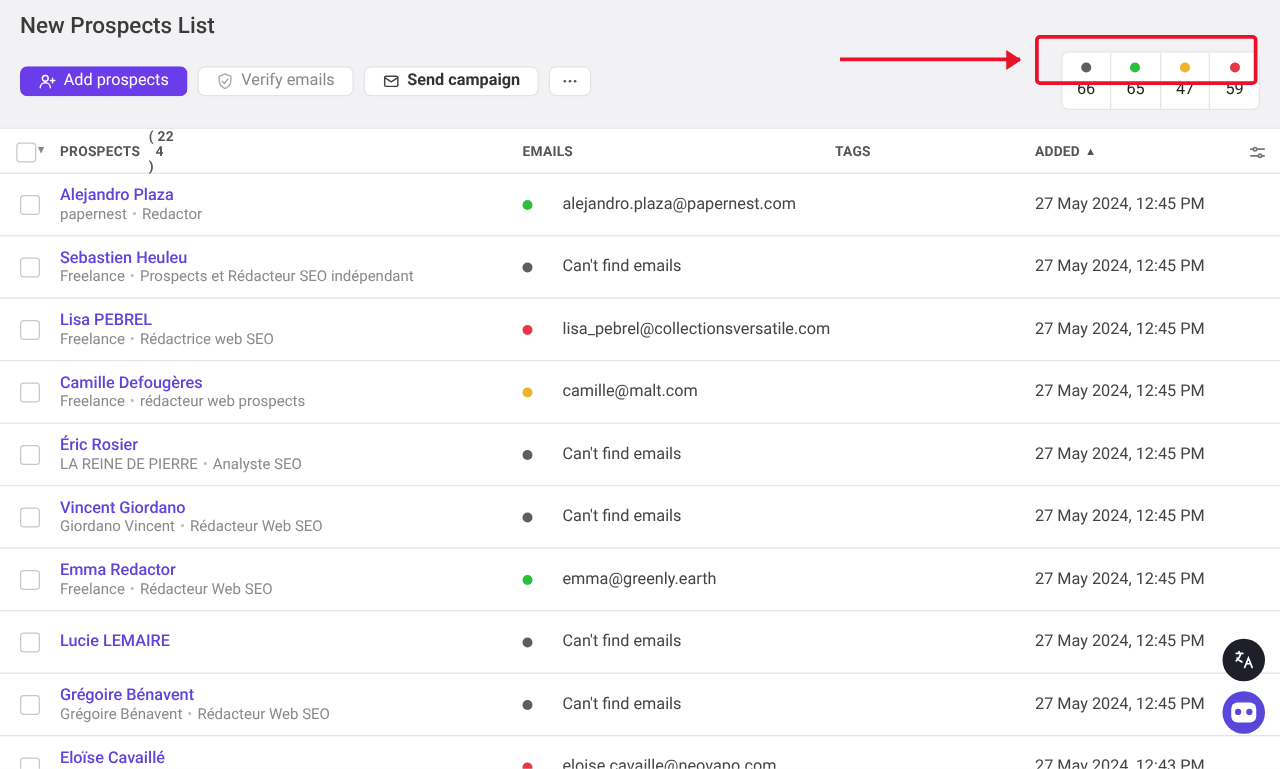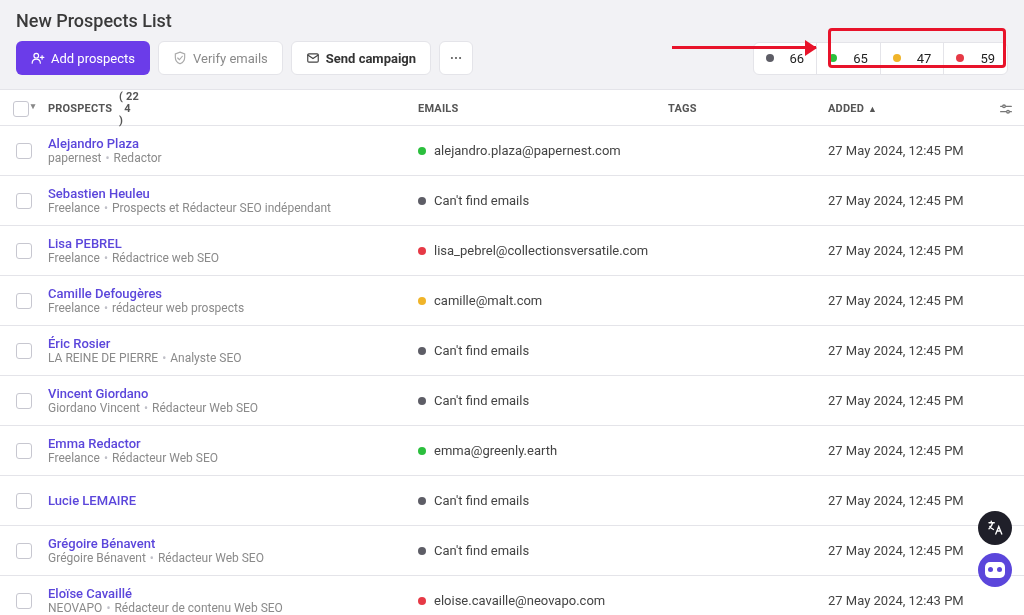--- a/index.html
+++ b/index.html
@@ -11,28 +11,28 @@
     --header-bg:#f2f2f5;
     --red:#e63946;
     --green:#2bbf3d;
     --yellow:#f0b429;
     --dark:#5d5d66;
   }
   *{box-sizing:border-box;font-family:-apple-system,BlinkMacSystemFont,"Segoe UI",Roboto,Arial,sans-serif;}
   body{margin:0;background:var(--header-bg);color:#222;font-size:13px;width:1024px;height:615px;overflow:hidden;position:relative;}
   .page-title{font-size:18px;font-weight:500;color:#3a3a3a;padding:10px 16px 0;}
   .toolbar{display:flex;align-items:center;padding:10px 16px 14px;gap:8px;}
-  .btn{display:inline-flex;align-items:center;gap:6px;height:34px;padding:0 14px;border-radius:6px;font-size:13px;cursor:pointer;border:1px solid transparent;}
+  .btn{display:inline-flex;align-items:center;gap:6px;height:24px;padding:0 14px;border-radius:6px;font-size:13px;cursor:pointer;border:1px solid transparent;}
   .btn-primary{background:var(--purple);color:#fff;}
   .btn-secondary{background:#fff;color:var(--muted);border-color:var(--border);}
   .btn-secondary.enabled{color:#333;font-weight:bold;}
   .btn-icon-only{width:34px;padding:0;justify-content:center;}
   .spacer{flex:1;}
   .status-box{display:flex;background:#fff;border:1px solid var(--border);border-radius:6px;overflow:hidden;}
-  .status-cell{display:flex;align-items:center;gap:16px;padding:8px 12px;font-size:13px;border-left:1px solid var(--border);}
+  .status-cell{display:flex;align-items:center;gap:6px;padding:8px 12px;font-size:13px;border-left:1px solid var(--border);flex-direction:column;}
   .status-cell:first-child{border-left:none;}
   .dot{width:8px;height:8px;border-radius:50%;display:inline-block;flex-shrink:0;}
   .dot.dark{background:var(--dark);}
   .dot.green{background:var(--green);}
   .dot.yellow{background:var(--yellow);}
   .dot.red{background:var(--red);}
   
   .annot-box{position:absolute;border:3px solid #e8132a;border-radius:4px;pointer-events:none;}
   .annot-arrow{position:absolute;height:3px;background:#e8132a;pointer-events:none;}
   .annot-arrow::after{content:"";position:absolute;right:-1px;top:-6px;border:8px solid transparent;border-left:12px solid #e8132a;border-right:none;}
@@ -41,21 +41,21 @@
   .thead,.trow{display:grid;grid-template-columns:48px 370px 250px 160px 1fr 40px;align-items:center;}
   .thead{height:36px;border-bottom:1px solid var(--border);font-size:11px;font-weight:700;color:#555;text-transform:uppercase;letter-spacing:.2px;}
   .thead .hcell{display:flex;align-items:center;gap:4px;}
   .hcell.right{justify-content:flex-end;padding-right:10px;}
   .trow{min-height:50px;border-bottom:1px solid var(--border);padding:8px 0;}
   .chkcell{display:flex;justify-content:center;}
   .chk{width:16px;height:16px;border:1.5px solid #c7c7d0;border-radius:3px;background:#fff;cursor:pointer;}
   .name-link{color:var(--purple-text);font-size:13px;font-weight:500;}
   .sub{color:var(--muted);font-size:12px;margin-top:0;}
   .sub .sep{margin:0 4px;color:#c0c0c8;}
-  .email-cell{display:flex;align-items:center;gap:8px;color:#444;}
+  .email-cell{display:flex;align-items:center;gap:24px;color:#444;}
   .added-cell{color:#444;}
   
   svg{display:block;}
   .prospects-count{font-weight:700;}
   .prospects-sub{display:block;font-weight:700;text-align:center;font-size:11px;line-height:1;}
   .caret{font-size:9px;color:#888;margin-left:2px;}
   
   .fab{position:absolute;right:12px;width:34px;height:34px;border-radius:50%;background:#1f1f29;color:#fff;display:flex;align-items:center;justify-content:center;cursor:pointer;}
   .fab svg{stroke:#fff;}
   .fab.translate{bottom:70px;}

